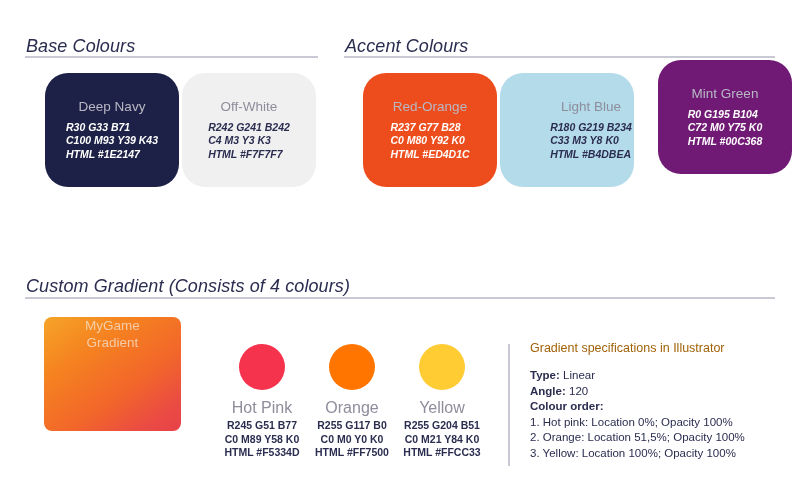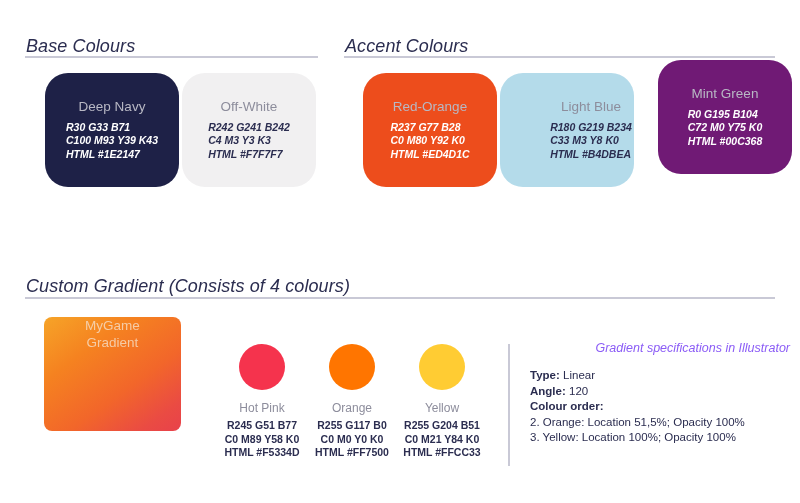--- a/index.html
+++ b/index.html
@@ -85,21 +85,21 @@
 
   
   .circle-group { position: absolute; width: 110px; text-align: center; }
   .circle {
     width: 46px;
     height: 46px;
     border-radius: 50%;
     margin: 0 auto;
   }
   .circle-title {
-    font-size: 12px;
+    font-size: 16px;
     color: #8d8d9c;
     margin-top: 10px;
     line-height: 16px;
     white-space: nowrap;
   }
   .circle-lines {
     font-size: 10.5px;
     font-weight: bold;
     line-height: 13.5px;
     color: #2b2d50;
@@ -116,26 +116,24 @@
     height: 122px;
     background: #c9c9d6;
   }
   #spec-panel {
     position: absolute;
     left: 530px;
     top: 341px;
     width: 260px;
   }
   #spec-title {
-    font-style: italic;
     font-size: 12.5px;
-    color: #8b5cf6;
+    color: #a16207;
     margin-bottom: 13px;
     white-space: nowrap;
-    text-align: right;
   }
   .spec-line {
     font-size: 11.5px;
     line-height: 15.5px;
     color: #2b2d50;
     white-space: nowrap;
   }
   .spec-line b { font-weight: bold; margin-top: 12px; }
 </style>
 </head>
@@ -240,15 +238,16 @@
     <b>Type:</b>
     <span>Linear</span>
   </div>
   <div class="spec-line">
     <b>Angle:</b>
     <span>120</span>
   </div>
   <div class="spec-line">
     <b>Colour order:</b>
   </div>
+  <div class="spec-line">1. Hot pink: Location 0%; Opacity 100%</div>
   <div class="spec-line">2. Orange: Location 51,5%; Opacity 100%</div>
   <div class="spec-line">3. Yellow: Location 100%; Opacity 100%</div>
 </div>
 
 </body></html>

